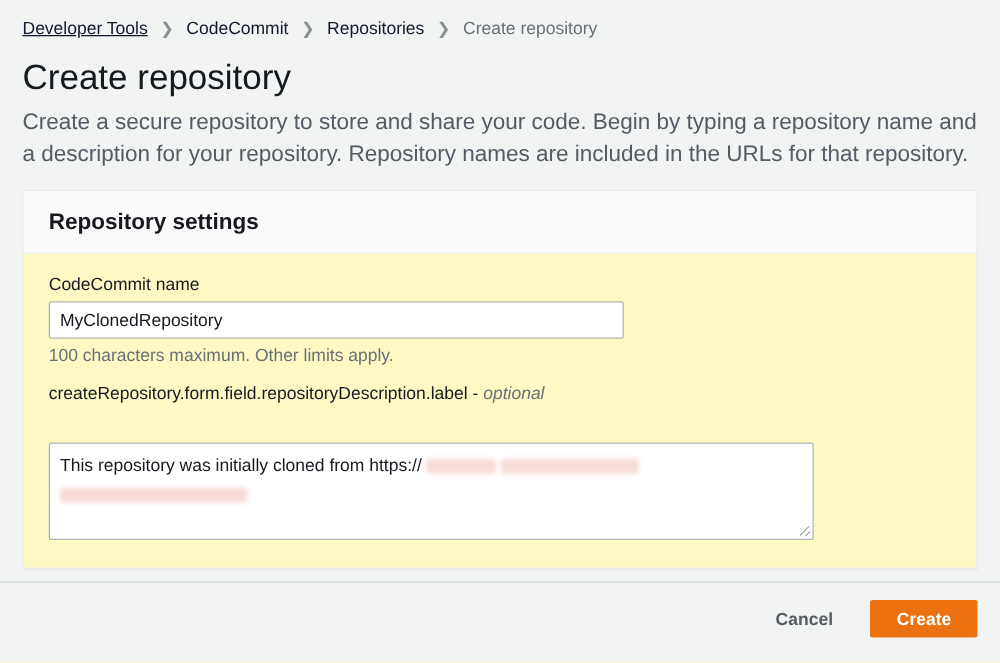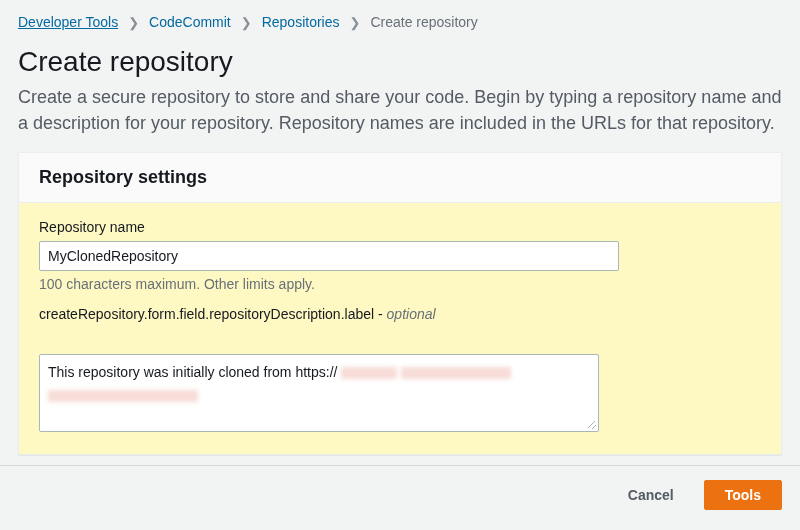--- a/index.html
+++ b/index.html
@@ -14,21 +14,21 @@
   }
   .page { padding: 14px 18px 0 18px; }
   .breadcrumb {
     display: flex;
     align-items: center;
     gap: 10px;
     font-size: 14px;
     margin-bottom: 16px;
   }
   .breadcrumb a {
-    color: #0369a1;
+    color: #0f172a;
     text-decoration: none;
     text-align: center;
   }
   .breadcrumb a.first { text-decoration: underline; }
   .breadcrumb .sep {
     color: #879196;
     font-size: 13px;
   }
   .breadcrumb .current { color: #687078; }
   h1.page-title {
@@ -66,21 +66,21 @@
     font-size: 14px;
     color: #16191f;
     margin-bottom: 6px;
     display: block;
   }
   .field-label .optional {
     color: #687078;
     font-style: italic;
   }
   .text-input {
-    width: 580px;
+    width: 460px;
     max-width: 100%;
     padding: 6px 8px;
     font-size: 14px;
     border: 1px solid #aab7b8;
     border-radius: 2px;
     color: #16191f;
     font-family: inherit;
   }
   .hint {
     font-size: 14px;
@@ -115,21 +115,21 @@
   }
   .redact {
     display: inline-block;
     height: 12px;
     border-radius: 2px;
     vertical-align: middle;
     background: #f7dcd7;
     filter: blur(2px);
   }
   .desc-box {
-    width: 560px;
+    width: 612px;
     max-width: 100%;
     min-height: 78px;
     padding: 6px 8px;
     font-size: 14px;
     border: 1px solid #aab7b8;
     border-radius: 2px;
     color: #16191f;
     line-height: 1.6;
     position: relative;
     background: #fff;
@@ -160,21 +160,21 @@
 
   <h1 class="page-title">Create repository</h1>
   <p class="page-desc">Create a secure repository to store and share your code. Begin by typing a repository name and a description for your repository. Repository names are included in the URLs for that repository.</p>
 
   <div class="panel">
     <div class="panel-header">
       <h2>Repository settings</h2>
     </div>
     <div class="panel-body">
       <div class="field">
-        <label class="field-label">Repository name</label>
+        <label class="field-label">CodeCommit name</label>
         <input type="text" class="text-input" value="MyClonedRepository" style="">
         <div class="hint">100 characters maximum. Other limits apply.</div>
       </div>
 
       <div class="field" style="margin-bottom:4px;">
         <label class="field-label">
           <span>createRepository.form.field.repositoryDescription.label</span> - <span class="optional">optional</span>
         </label>
         <div class="desc-box">
           <span>This repository was initially cloned from https://</span>
@@ -182,14 +182,14 @@
           <span class="redact" style="width:110px;"></span><br>
           <span class="redact" style="width:150px;"></span>
         </div>
       </div>
     </div>
   </div>
 </div>
 
 <div class="footer">
   <button class="btn btn-link">Cancel</button>
-  <button class="btn btn-primary">Tools</button>
+  <button class="btn btn-primary">Create</button>
 </div>
 
 </body></html>

